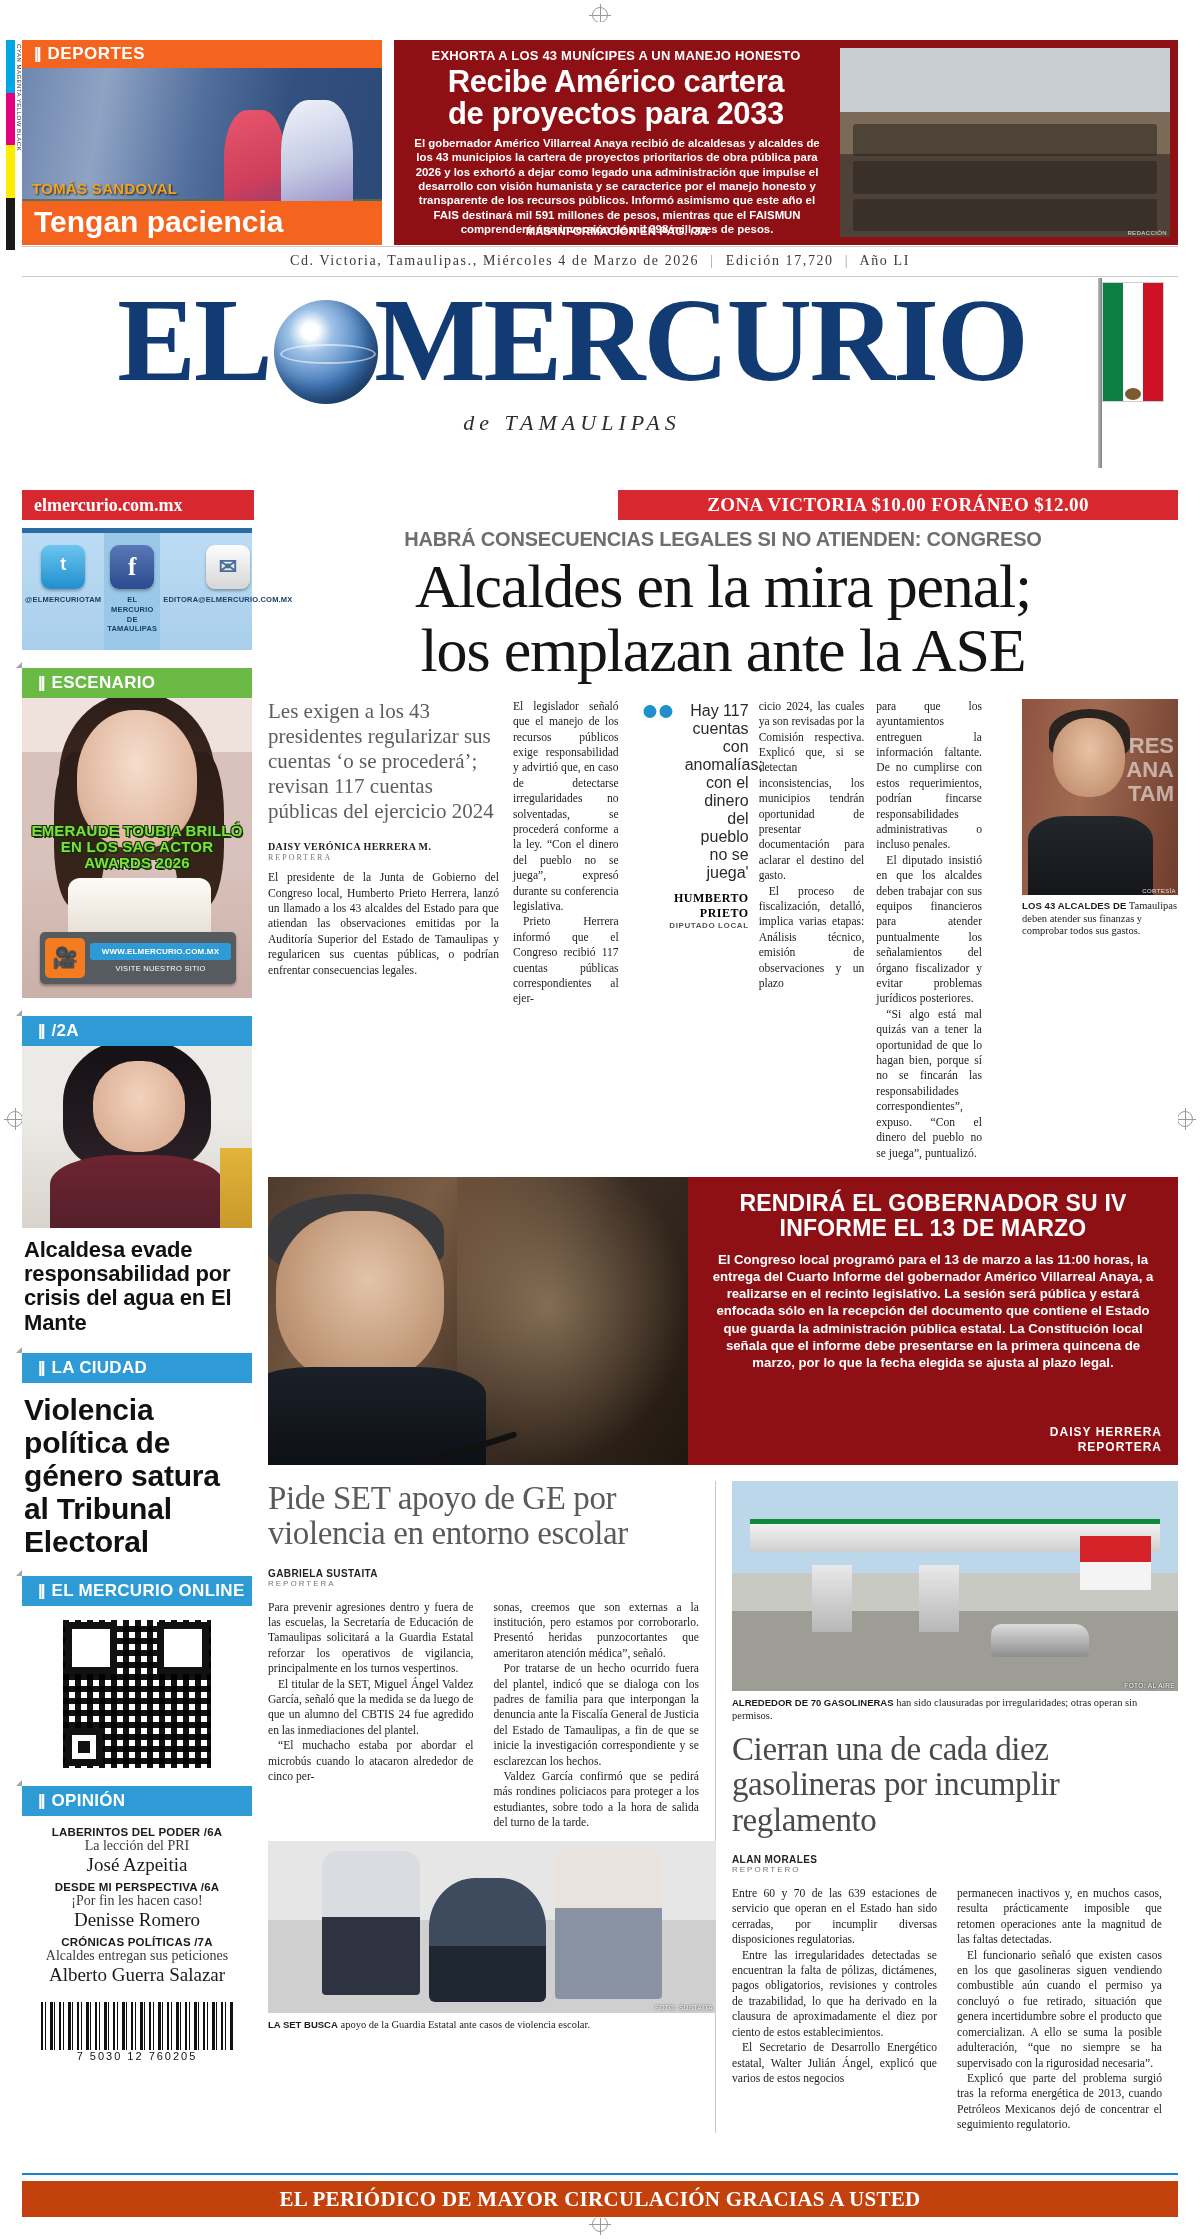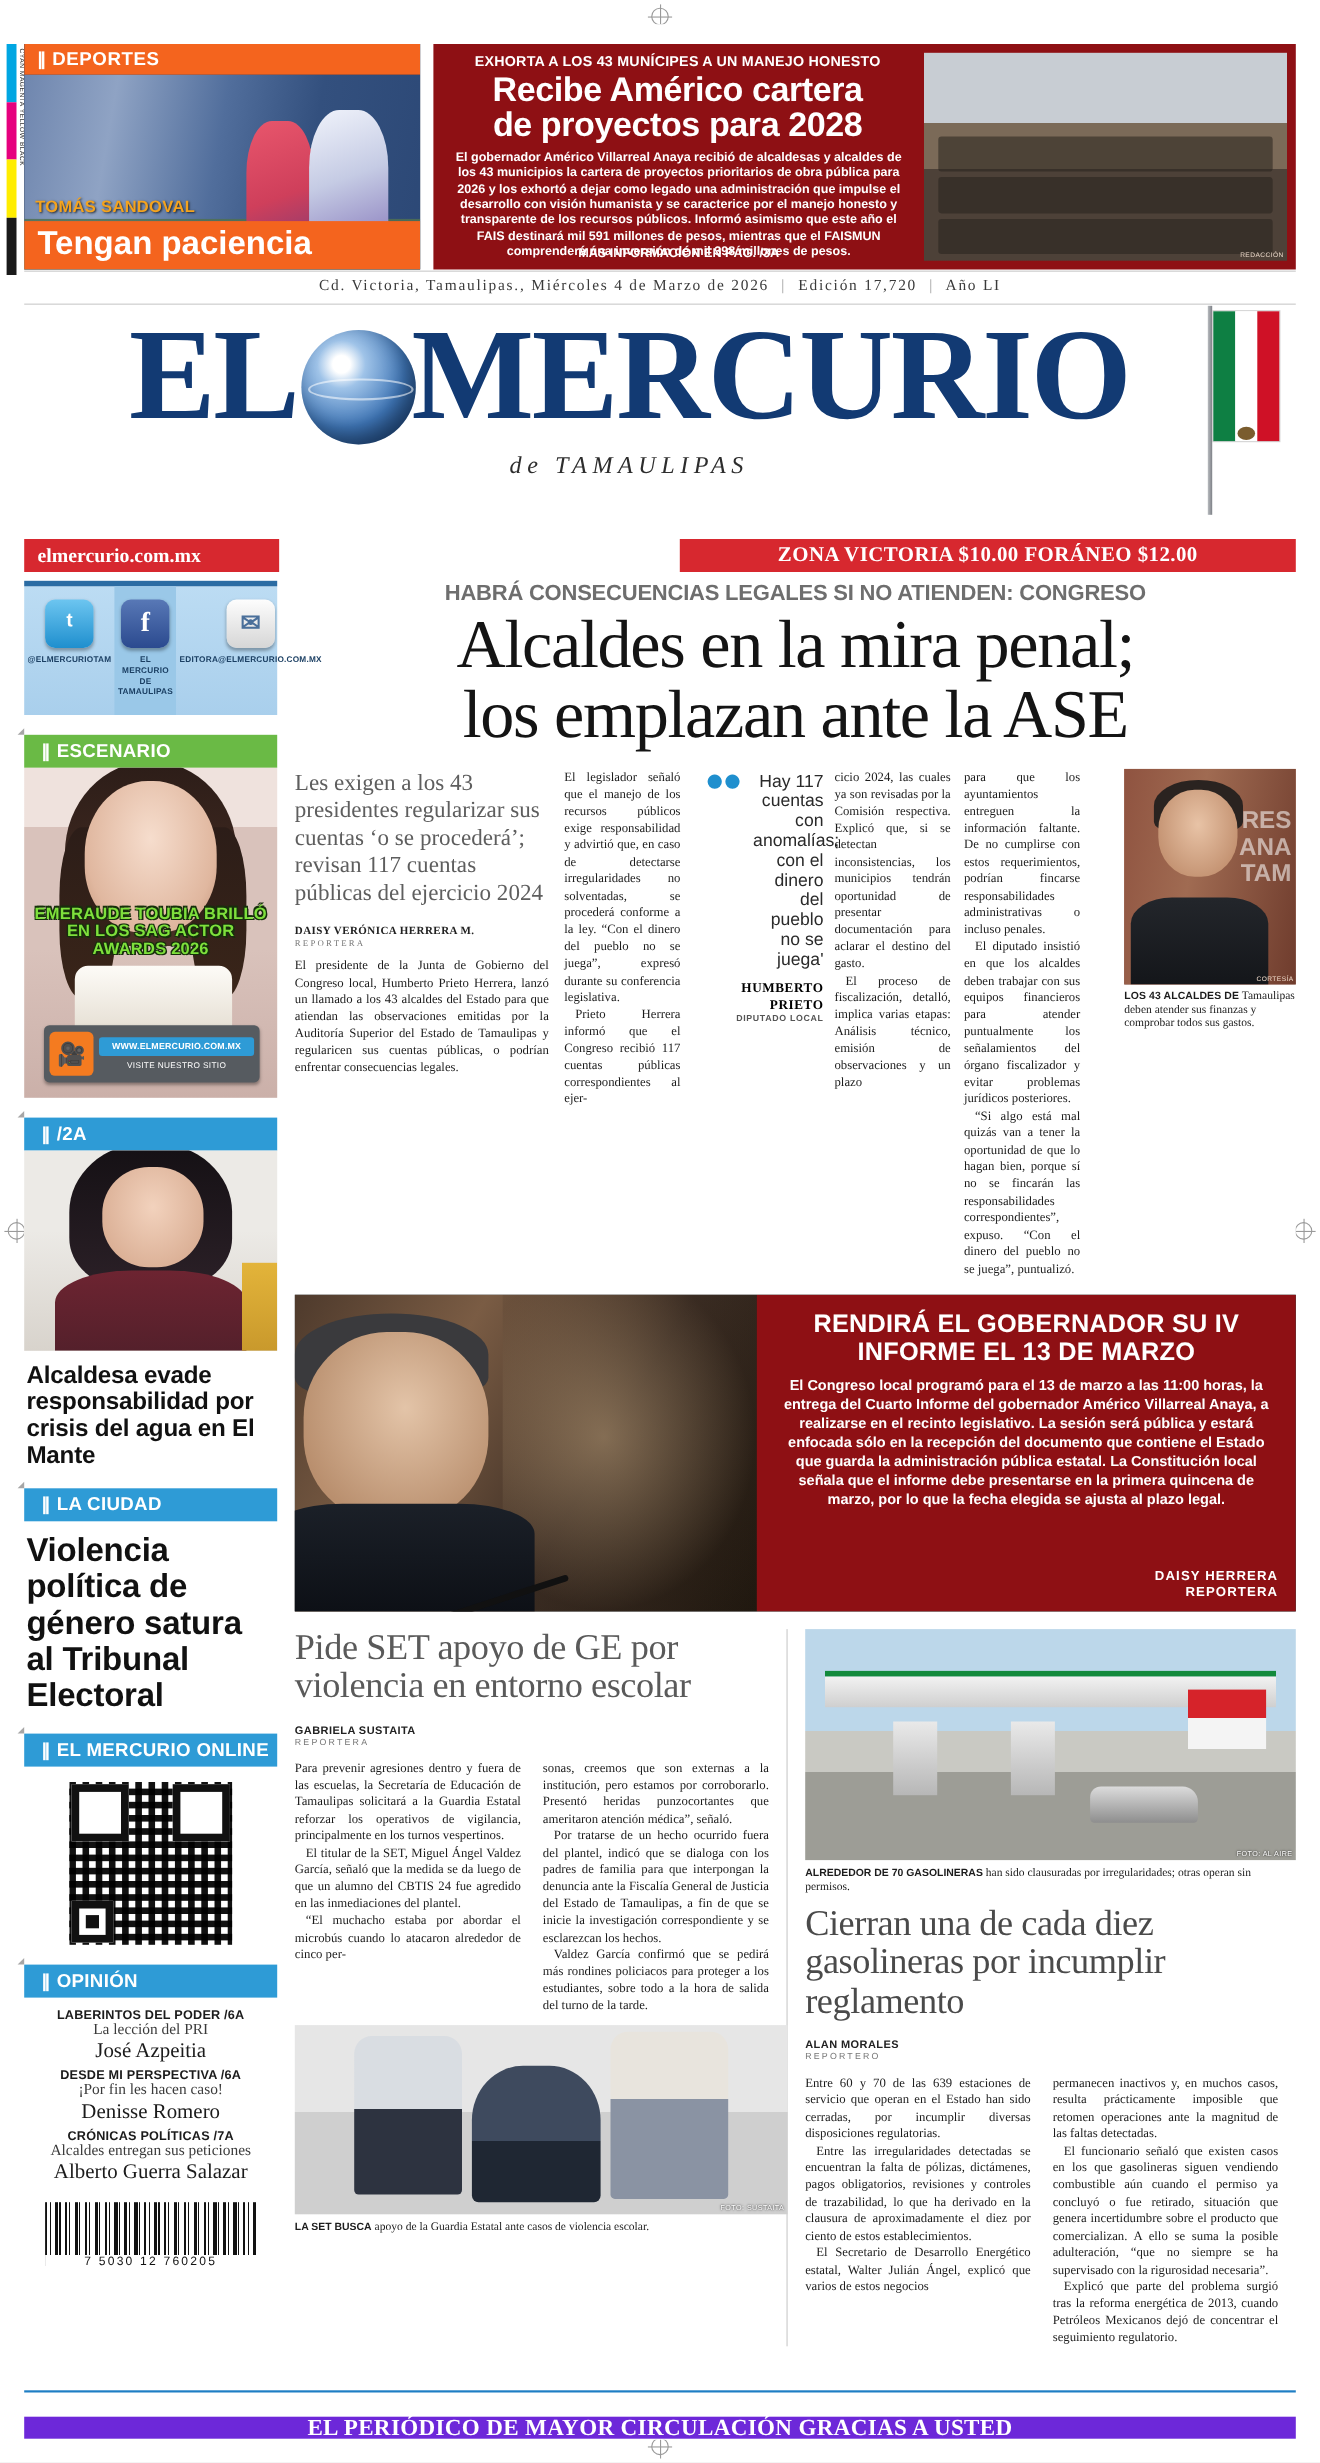--- a/index.html
+++ b/index.html
@@ -565,22 +565,22 @@
   }
 
   .photocap {
     font-size: 10.5px; line-height: 1.25; color: #1c1c1c; padding-top: 5px;
     font-family: "Liberation Serif", serif;
   }
   .photocap b { font-family: "Liberation Sans", sans-serif; font-size: 9.5px; }
 
   
   .footer {
-    position: absolute; left: 22px; bottom: 22px; width: 1156px; height: 20px;
-    background: #6d28d9; color: #fff;
+    position: absolute; left: 22px; bottom: 22px; width: 1156px; height: 36px;
+    background: #c2410c; color: #fff;
     display: flex; align-items: center; justify-content: center;
     font-size: 21px; font-weight: bold; letter-spacing: .3px;
     font-family: "Liberation Serif", serif;
   }
   .footer-rule { position: absolute; left: 22px; bottom: 64px; width: 1156px; height: 2px; background: #1f7ec4; }
 </style>
 </head>
 <body>
 
 <div class="page">
@@ -621,21 +621,21 @@
           <div class="p2"></div>
       </div>
       <div class="sandoval">TOMÁS SANDOVAL</div>
       <div class="tengan">Tengan paciencia</div>
     </div>
 
     <div class="redbox">
       <div class="kicker">EXHORTA A LOS 43 MUNÍCIPES A UN MANEJO HONESTO</div>
       <h2>
         <span>Recibe Américo cartera</span><br>
-        <span>de proyectos para 2028</span>
+        <span>de proyectos para 2033</span>
       </h2>
       <div class="body">El gobernador Américo Villarreal Anaya recibió de alcaldesas y alcaldes de los 43 municipios la cartera de proyectos prioritarios de obra pública para 2026 y los exhortó a dejar como legado una administración que impulse el desarrollo con visión humanista y se caracterice por el manejo honesto y transparente de los recursos públicos. Informó asimismo que este año el FAIS destinará mil 591 millones de pesos, mientras que el FAISMUN comprenderá una inversión de mil 398 millones de pesos.</div>
       <div class="more">MÁS INFORMACIÓN EN PÁG. /3A</div>
       <div class="photo">
         <div class="row" style="top:40%"></div>
         <div class="row" style="top:60%"></div>
         <div class="row" style="top:80%"></div>
         <div class="credit">REDACCIÓN</div>
       </div>
     </div>

